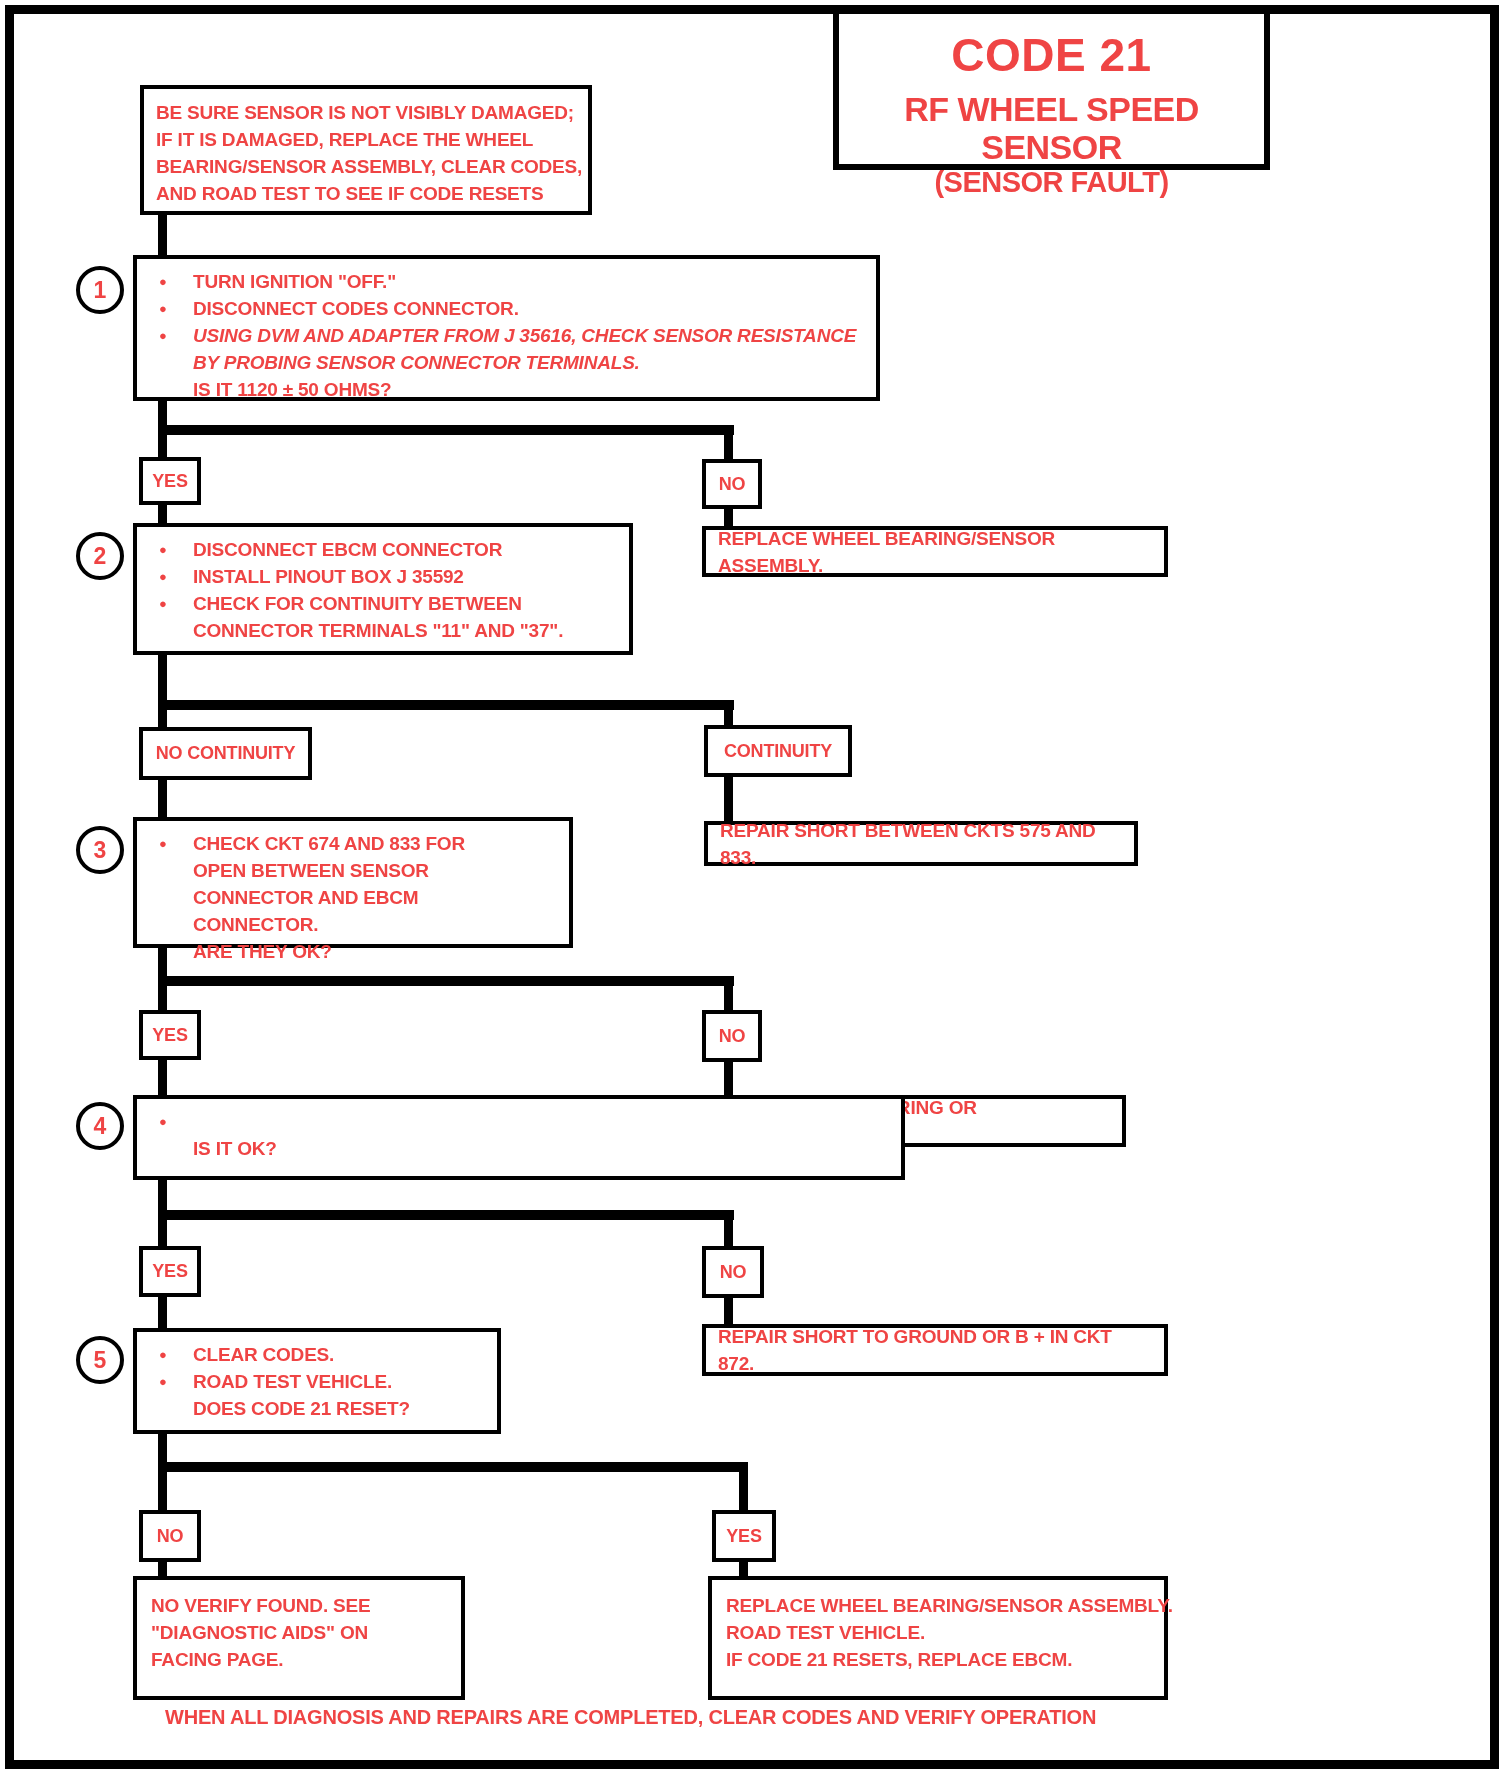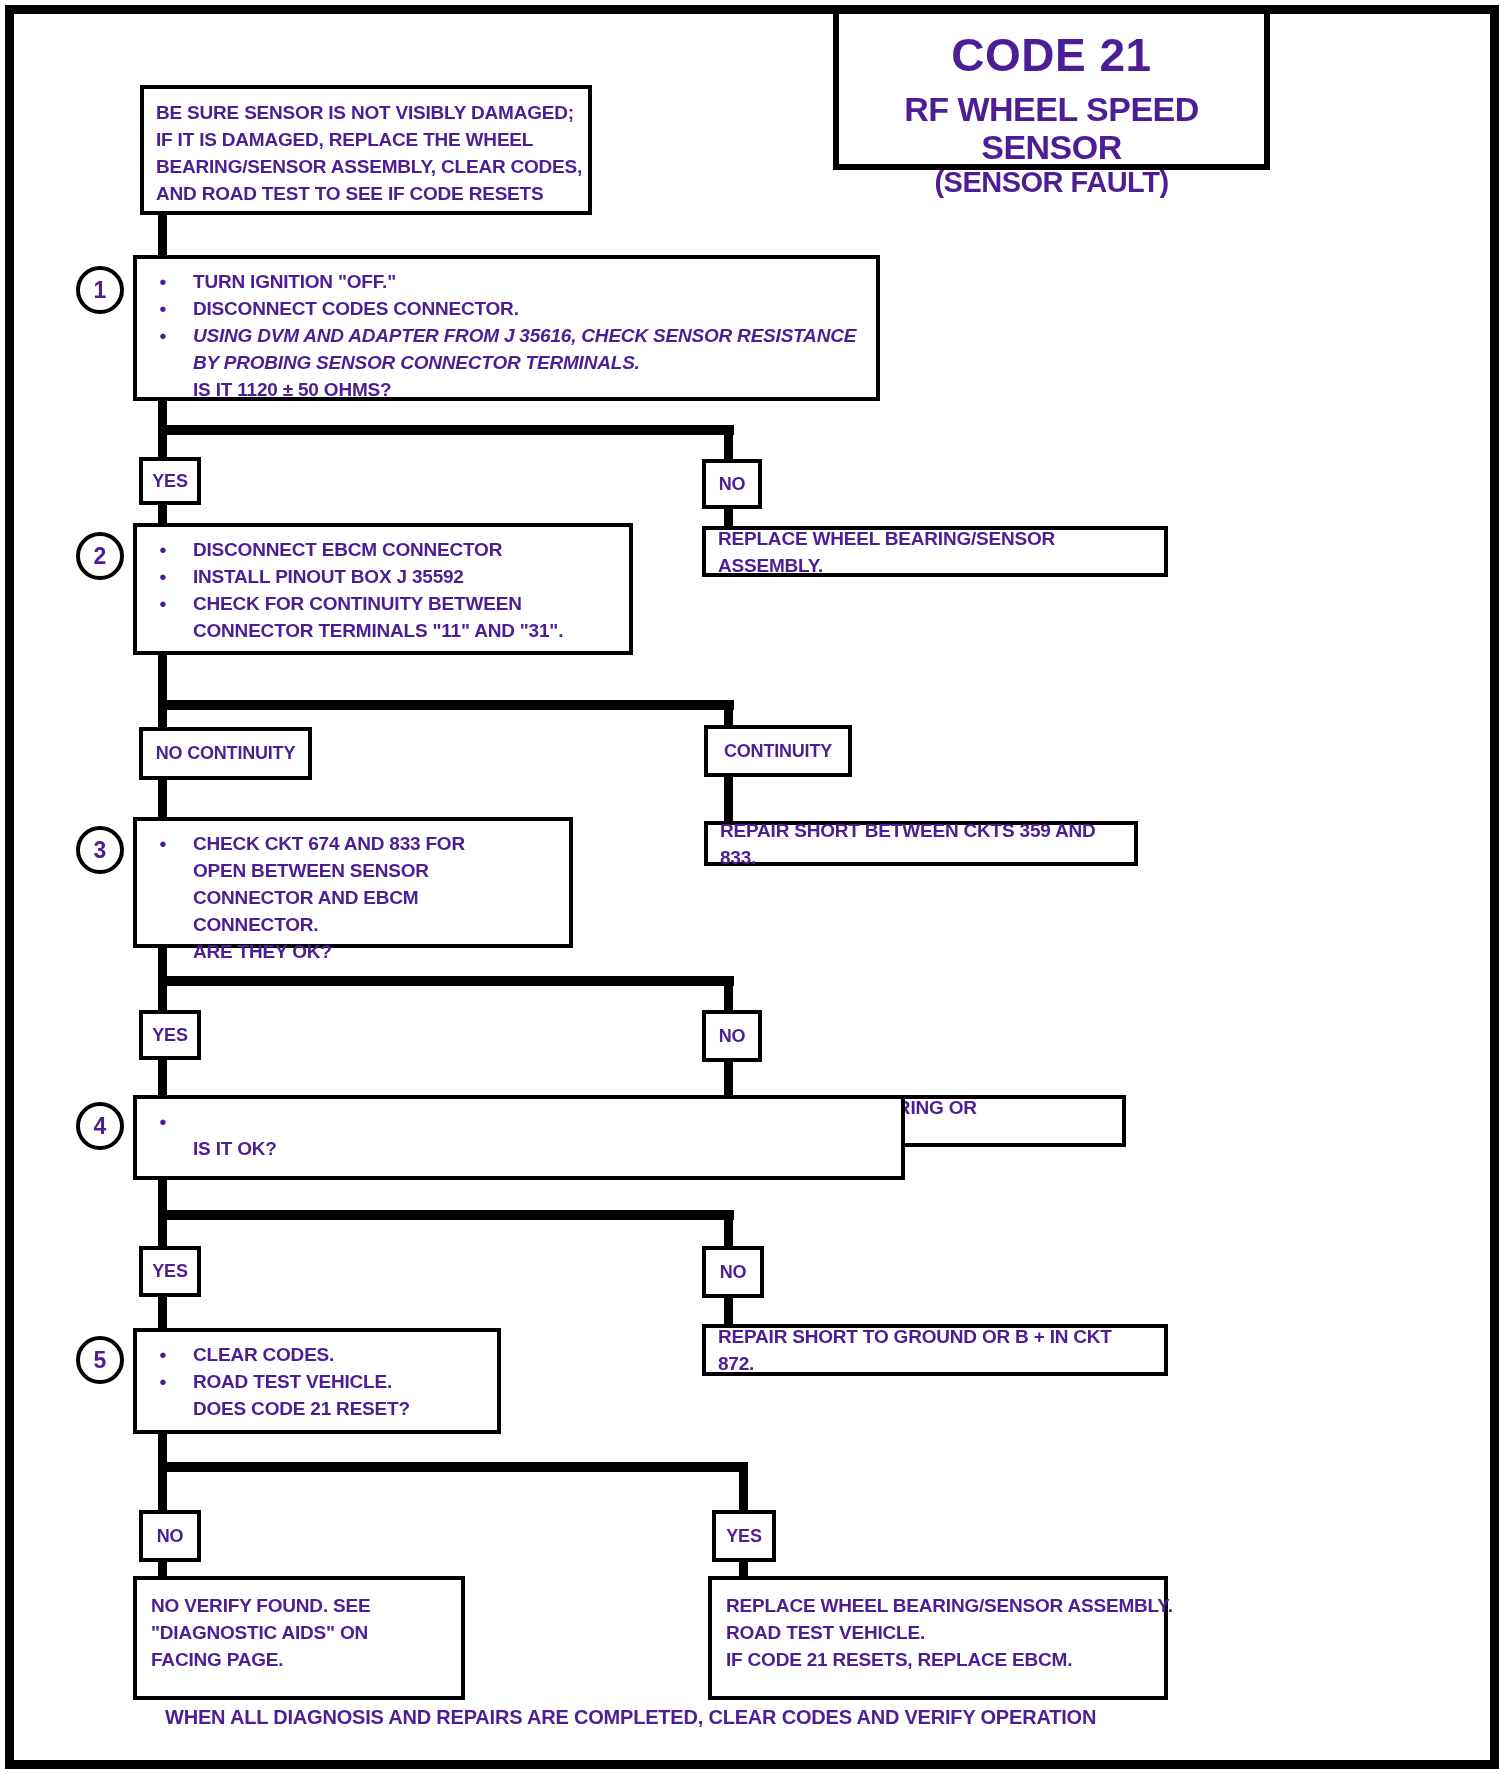--- a/index.html
+++ b/index.html
@@ -1,18 +1,18 @@
 <!DOCTYPE html>
 <html><head>
 <meta charset="utf-8">
 <style>
   html,body { margin:0; padding:0; background:#e8e8e8; }
   .page {
     position:relative; width:1504px; height:1774px; background:#ffffff;
-    font-family:"Liberation Sans", sans-serif; color:#4c1d95; overflow:hidden;
+    font-family:"Liberation Sans", sans-serif; color:#ef4444; overflow:hidden;
   }
   .pageborder { position:absolute; inset:5px; border:9px solid #000; }
   .box {
     position:absolute; border:4px solid #000; background:#fff; box-sizing:border-box;
     font-weight:bold; font-size:19px; line-height:27px; letter-spacing:-0.2px;
   }
   .lbl { display:flex; align-items:center; justify-content:center; font-size:18px; }
   .result { display:flex; align-items:center; padding:0 12px; }
   .line { position:absolute; background:#000; }
   .circle {
@@ -87,33 +87,33 @@
       <div class="brow">
         <span class="dot">●</span>
         <span class="btext">DISCONNECT EBCM CONNECTOR</span>
       </div>
       <div class="brow">
         <span class="dot">●</span>
         <span class="btext">INSTALL PINOUT BOX J 35592</span>
       </div>
       <div class="brow">
         <span class="dot">●</span>
-        <span class="btext" style="max-width:420px;">CHECK FOR CONTINUITY BETWEEN CONNECTOR TERMINALS "11" AND "31".</span>
+        <span class="btext" style="max-width:420px;">CHECK FOR CONTINUITY BETWEEN CONNECTOR TERMINALS "11" AND "37".</span>
       </div>
     </div>
   </div>
 
   <div class="line" style="left:158px; top:655px; width:9px; height:72px;"></div>
   <div class="line" style="left:158px; top:700px; width:576px; height:10px;"></div>
   <div class="line" style="left:724px; top:700px; width:9px; height:25px;"></div>
   <div class="box lbl" style="left:139px; top:727px; width:173px; height:53px;">NO CONTINUITY</div>
   <div class="box lbl" style="left:704px; top:725px; width:148px; height:52px;">CONTINUITY</div>
   <div class="line" style="left:158px; top:780px; width:9px; height:37px;"></div>
   <div class="line" style="left:724px; top:777px; width:9px; height:44px;"></div>
-  <div class="box result" style="left:704px; top:821px; width:434px; height:45px;">REPAIR SHORT BETWEEN CKTS 359 AND 833.</div>
+  <div class="box result" style="left:704px; top:821px; width:434px; height:45px;">REPAIR SHORT BETWEEN CKTS 575 AND 833.</div>
 
   <div class="circle" style="left:76px; top:826px;">3</div>
   <div class="box" style="left:133px; top:817px; width:440px; height:131px;">
     <div class="rows">
       <div class="brow">
         <span class="dot">●</span>
         <span class="btext" style="max-width:330px;">CHECK CKT 674 AND 833 FOR OPEN BETWEEN SENSOR CONNECTOR AND EBCM CONNECTOR.</span>
       </div>
       <div class="q">ARE THEY OK?</div>
     </div>

